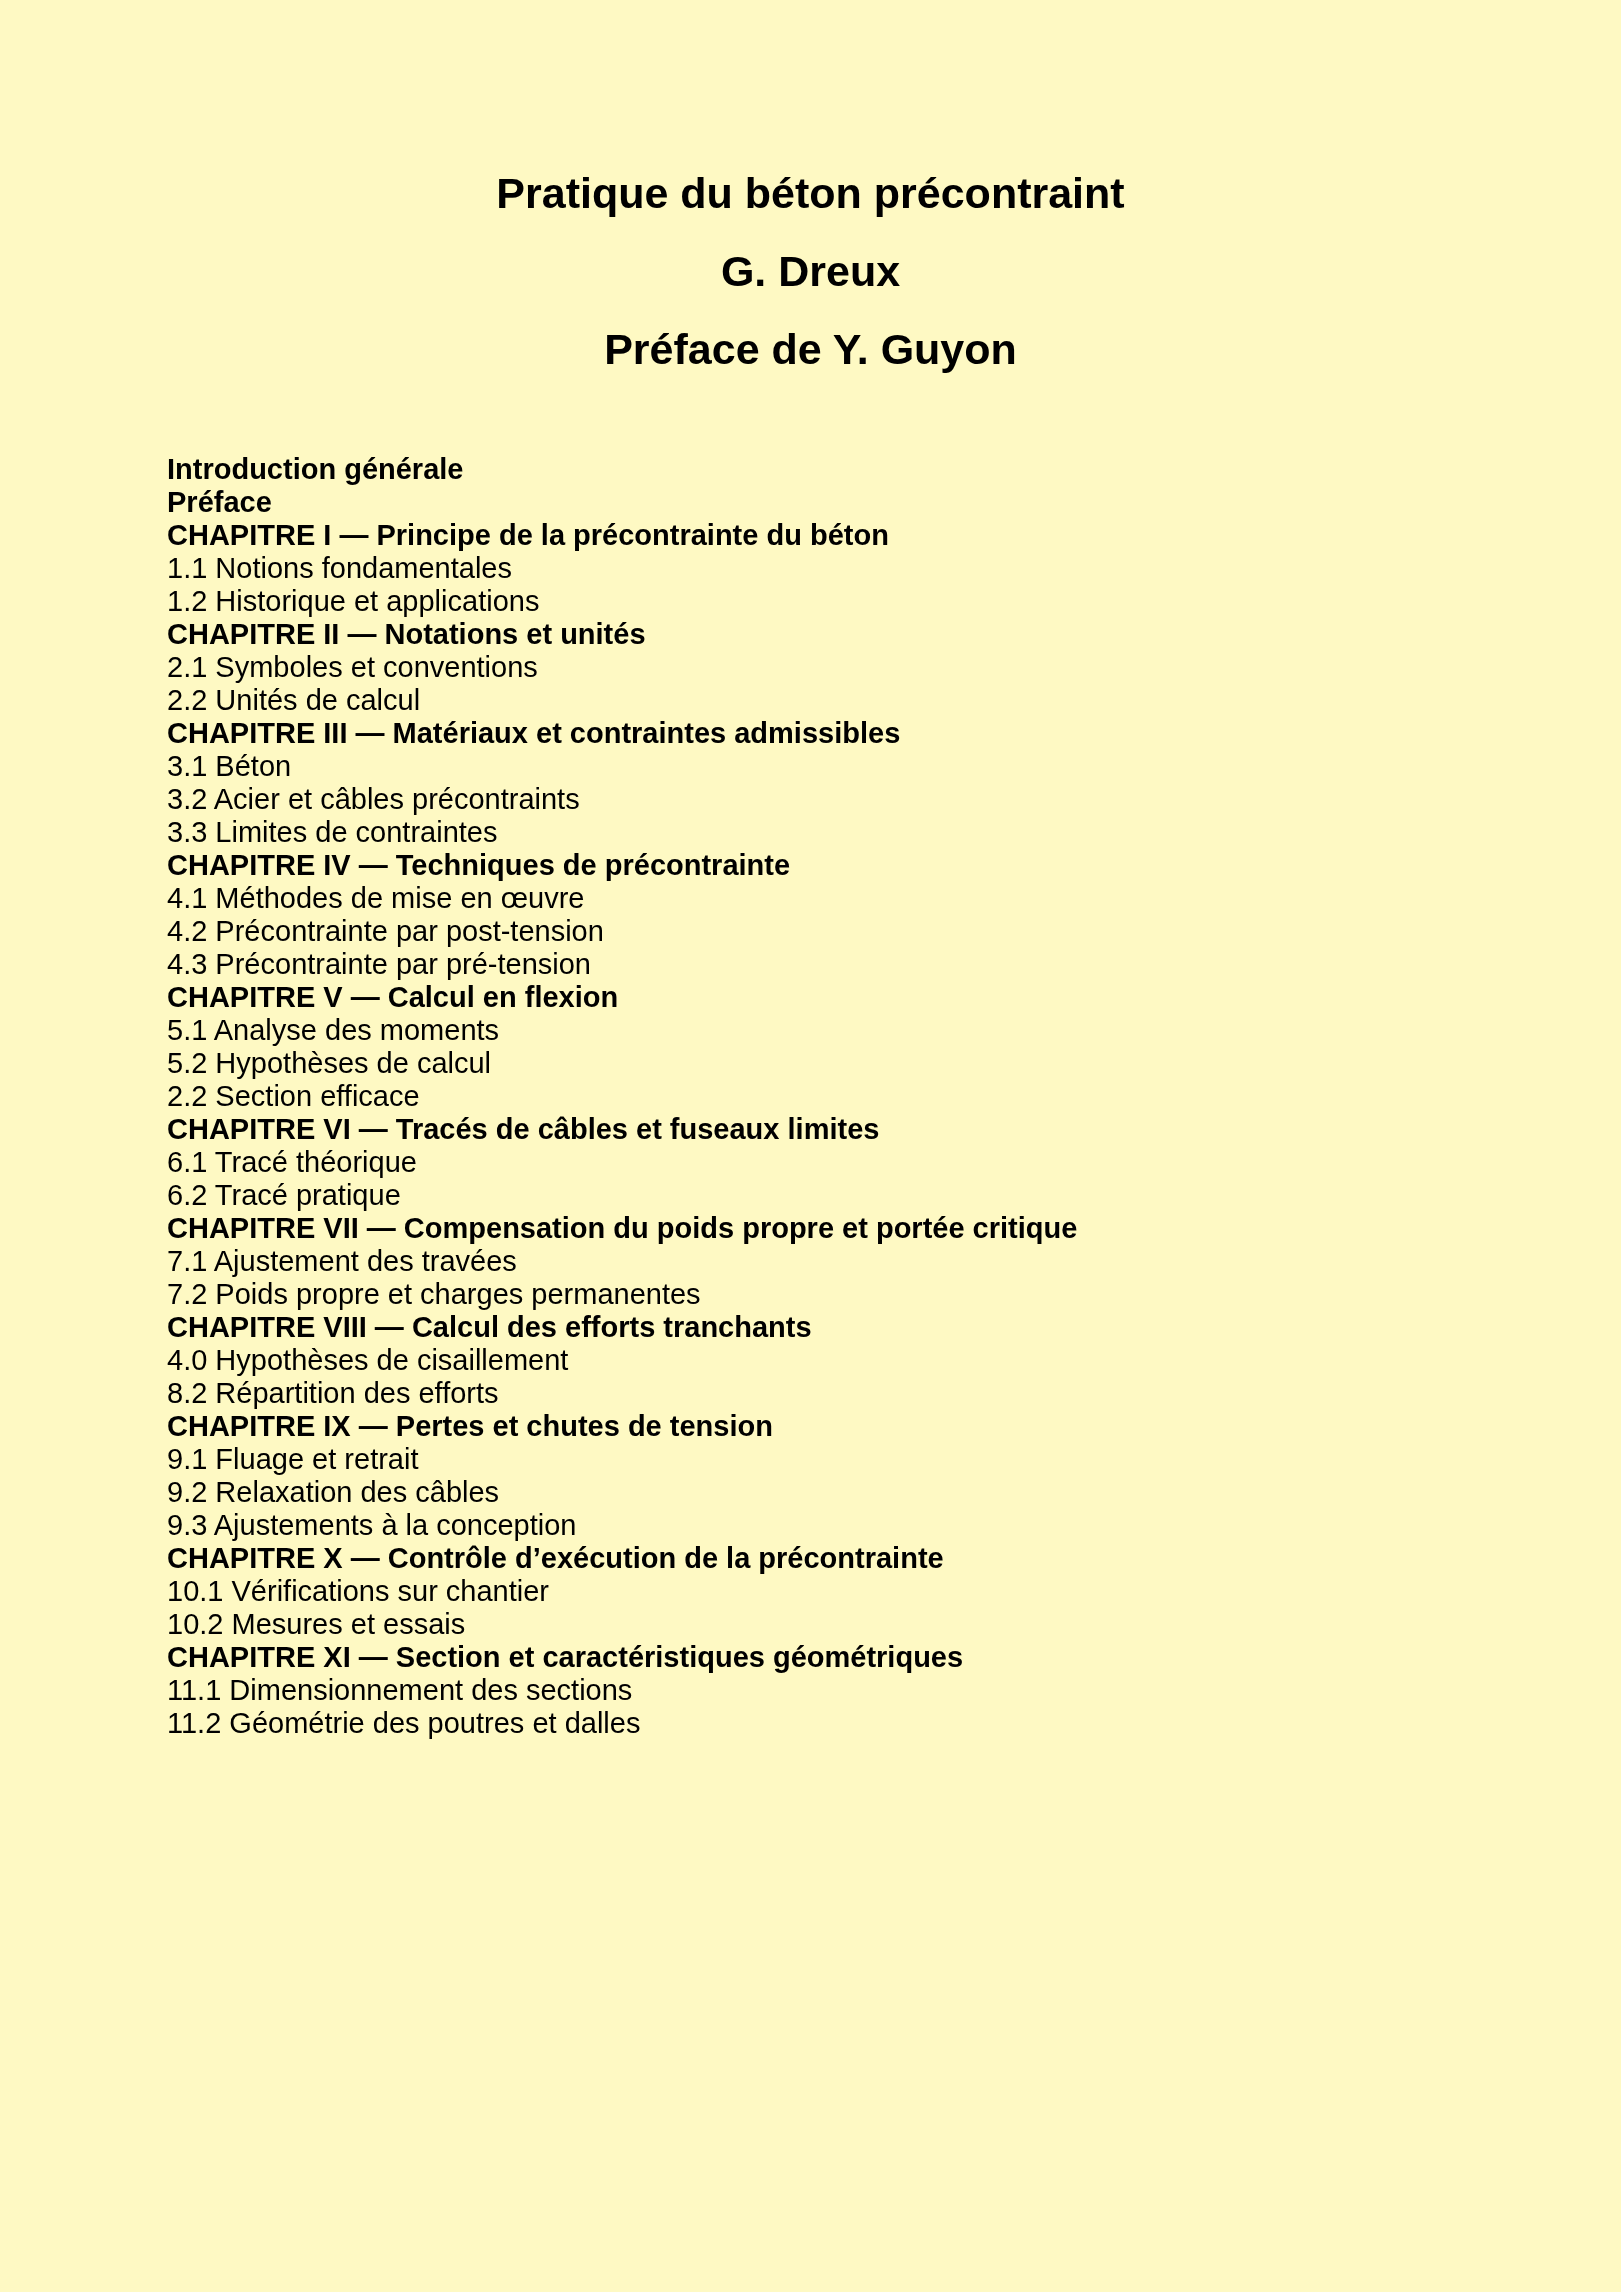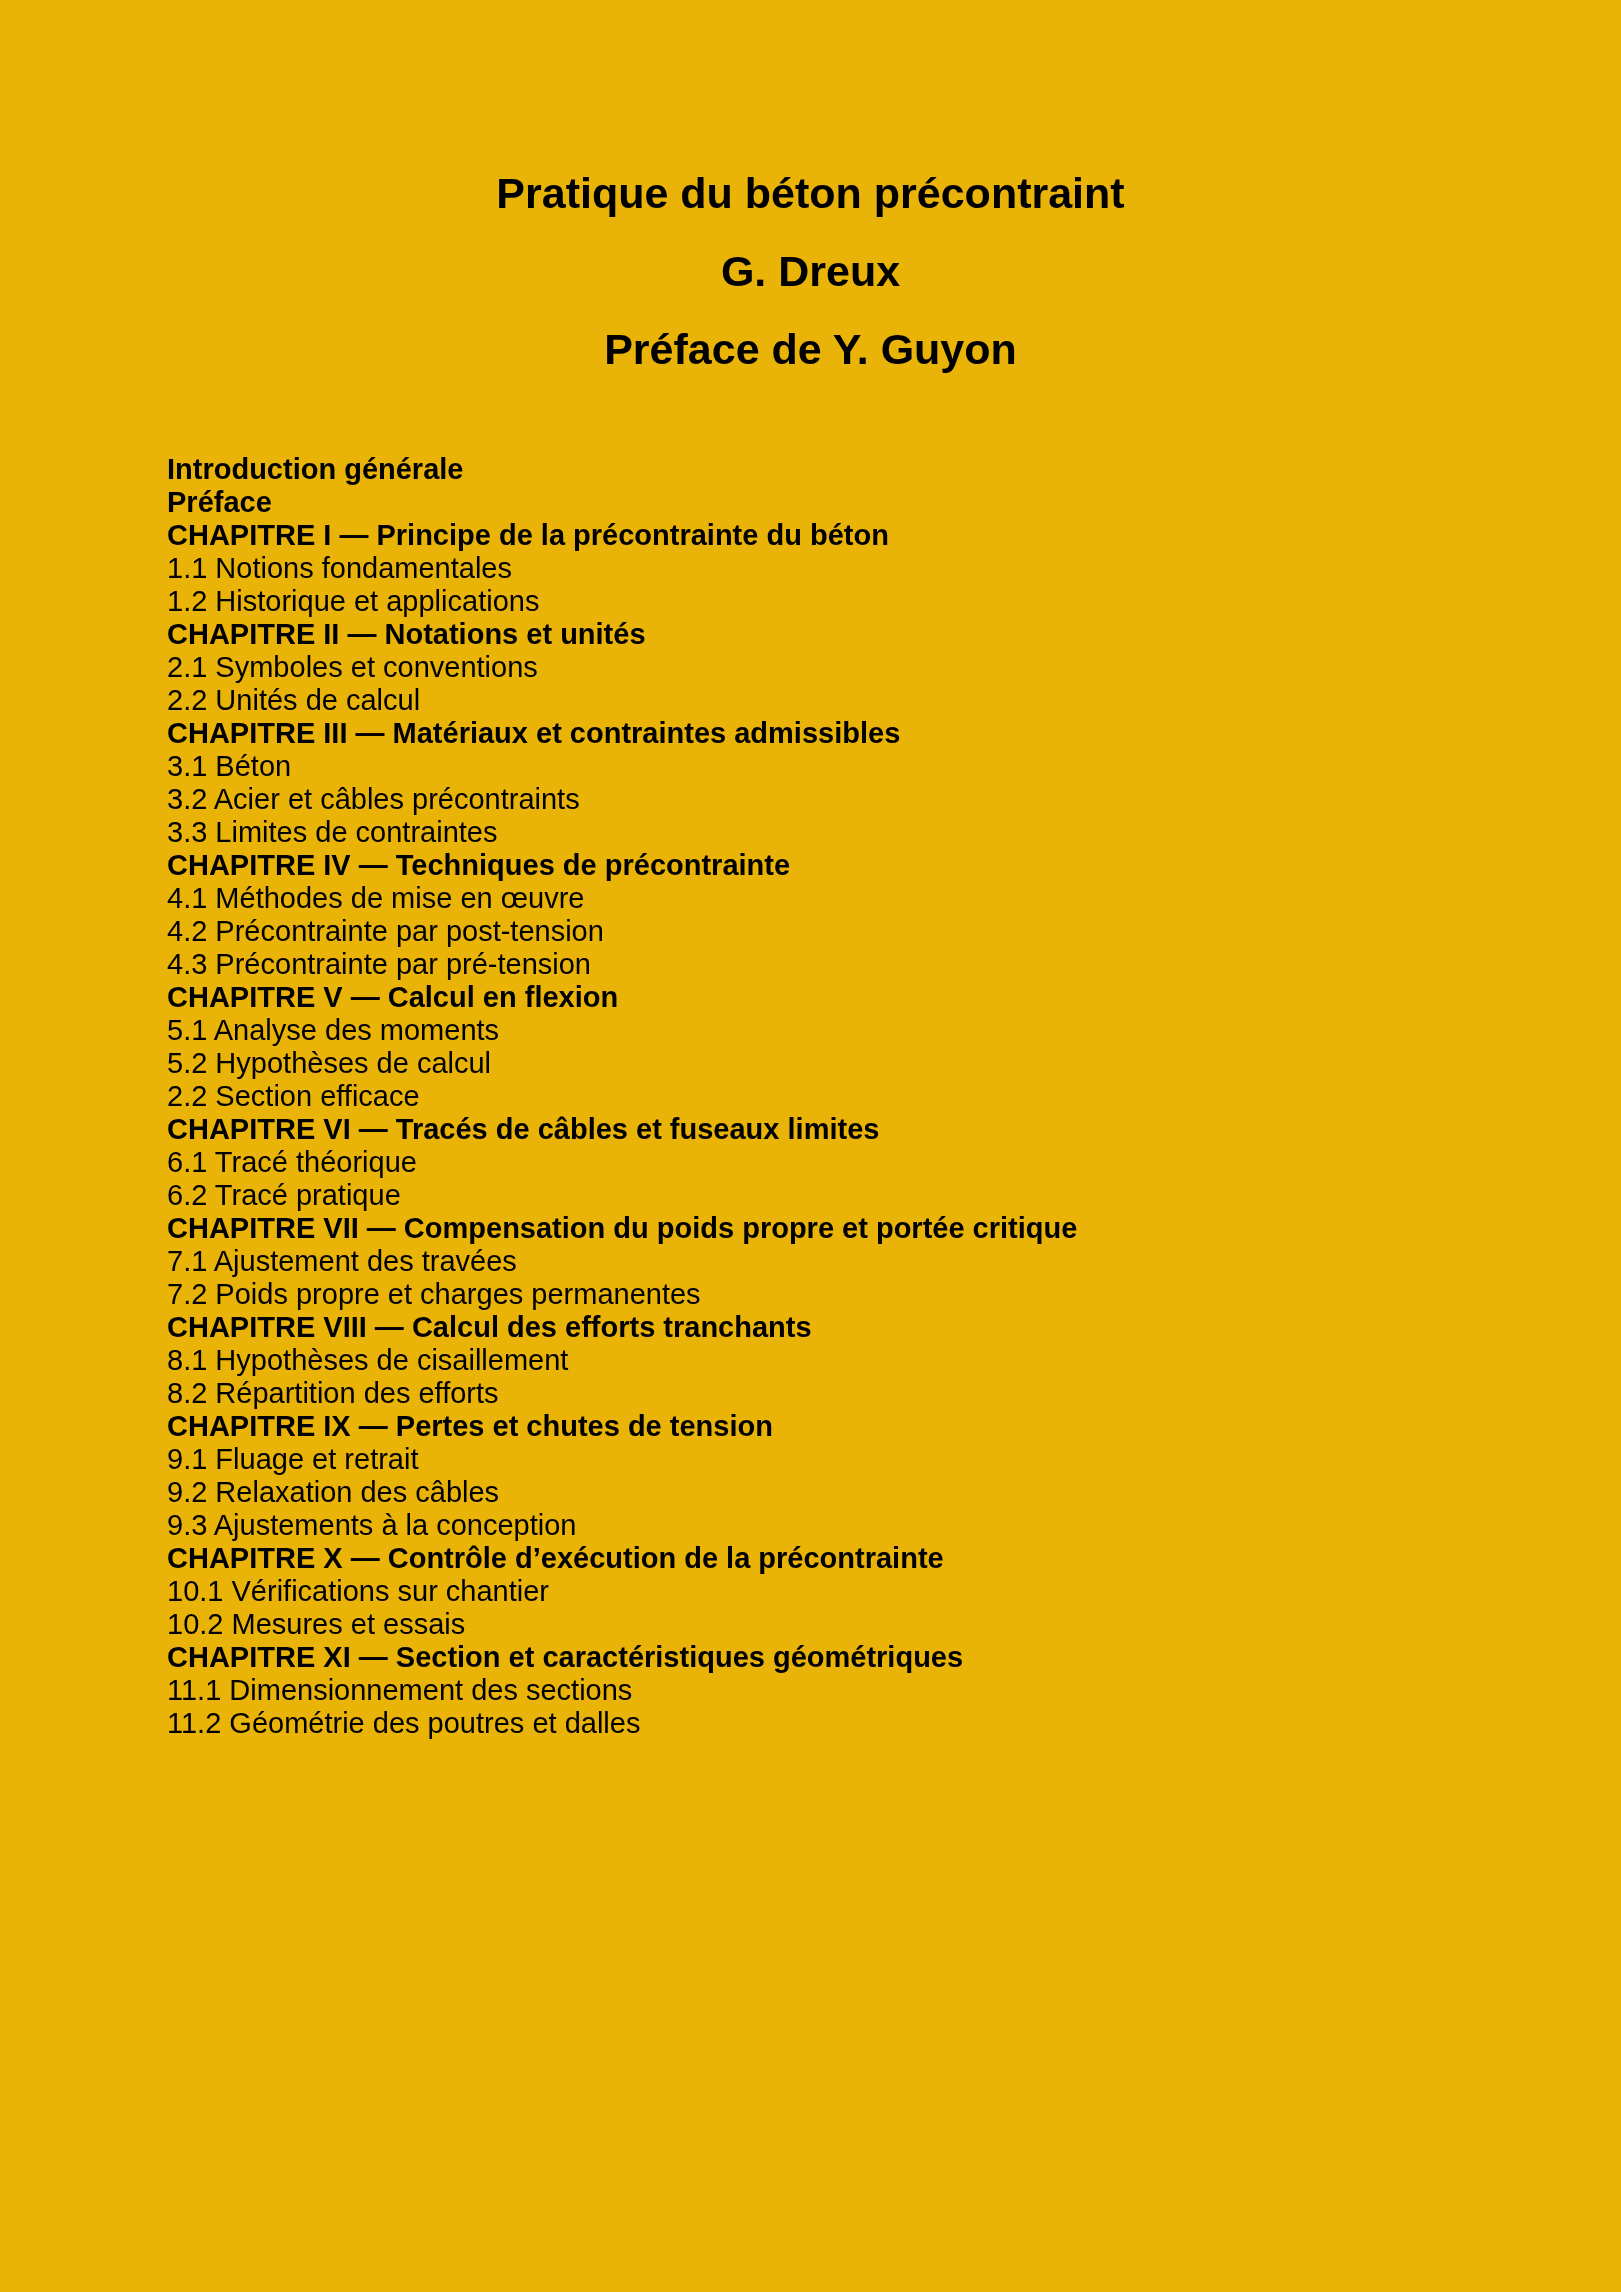--- a/index.html
+++ b/index.html
@@ -4,21 +4,21 @@
 <style>
   html, body {
     margin: 0;
     padding: 0;
     background: #ffffff;
   }
   .page {
     position: relative;
     width: 1621px;
     height: 2293px;
-    background: #eab308;
+    background: #fef9c3;
     color: #000000;
     font-family: "Liberation Sans", sans-serif;
     box-sizing: border-box;
     overflow: hidden;
   }
   .title-block {
     padding-top: 172px;
     text-align: center;
   }
   .title-line {
@@ -107,21 +107,21 @@
         </section>
 
   <section class="toc-block">
     <div class="chapter-heading">CHAPITRE VII — Compensation du poids propre et portée critique</div>
   <div class="toc-item">7.1 Ajustement des travées</div>
           <div class="toc-item">7.2 Poids propre et charges permanentes</div>
         </section>
 
   <section class="toc-block">
     <div class="chapter-heading">CHAPITRE VIII — Calcul des efforts tranchants</div>
-  <div class="toc-item">8.1 Hypothèses de cisaillement</div>
+  <div class="toc-item">4.0 Hypothèses de cisaillement</div>
           <div class="toc-item">8.2 Répartition des efforts</div>
         </section>
 
   <section class="toc-block">
     <div class="chapter-heading">CHAPITRE IX — Pertes et chutes de tension</div>
   <div class="toc-item">9.1 Fluage et retrait</div>
           <div class="toc-item">9.2 Relaxation des câbles</div>
           <div class="toc-item">9.3 Ajustements à la conception</div>
         </section>
 

